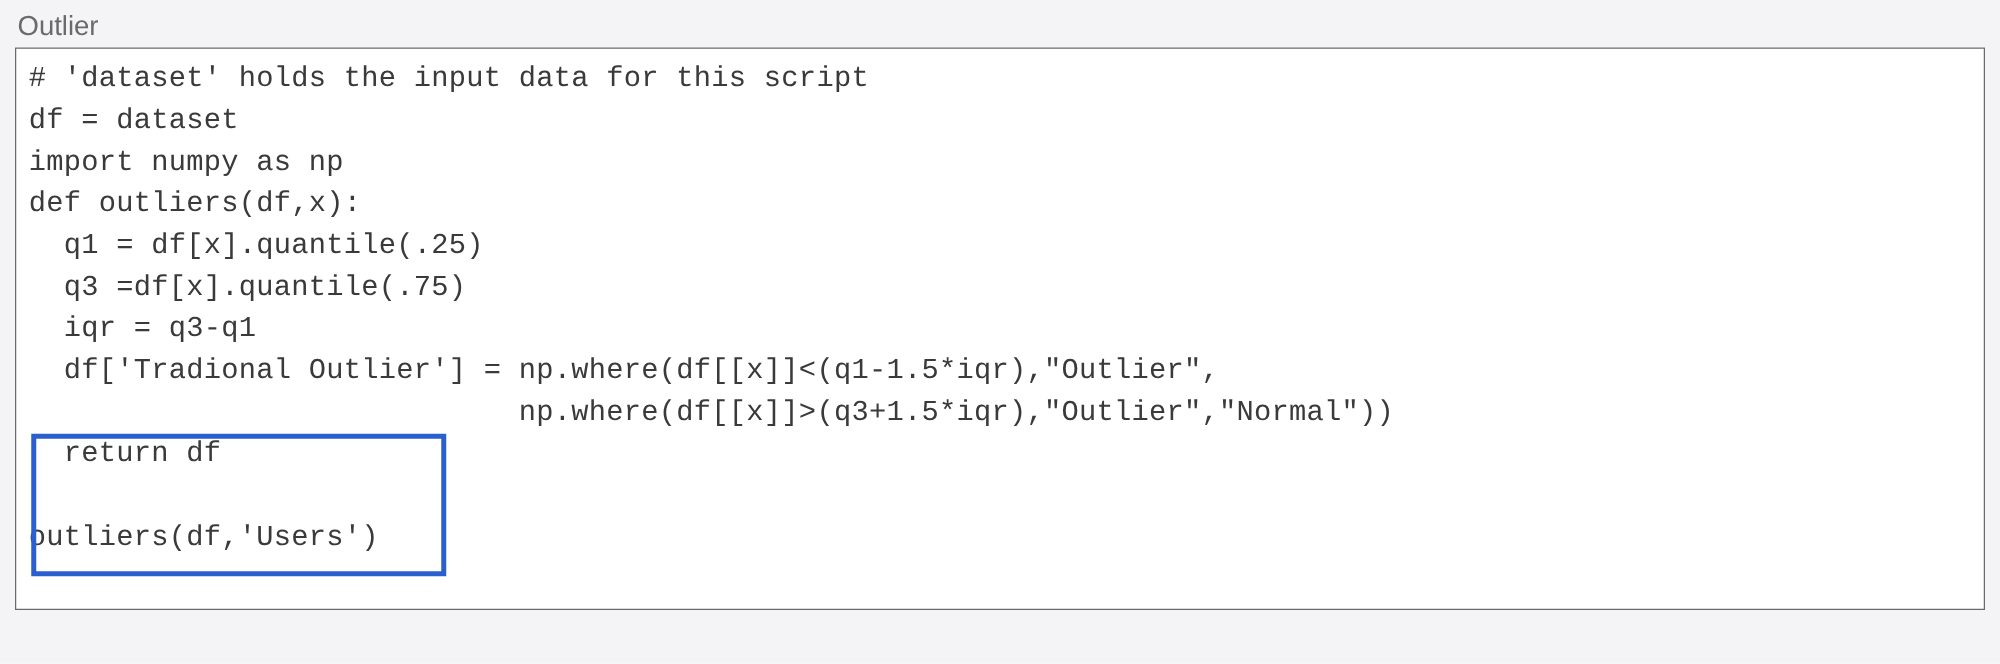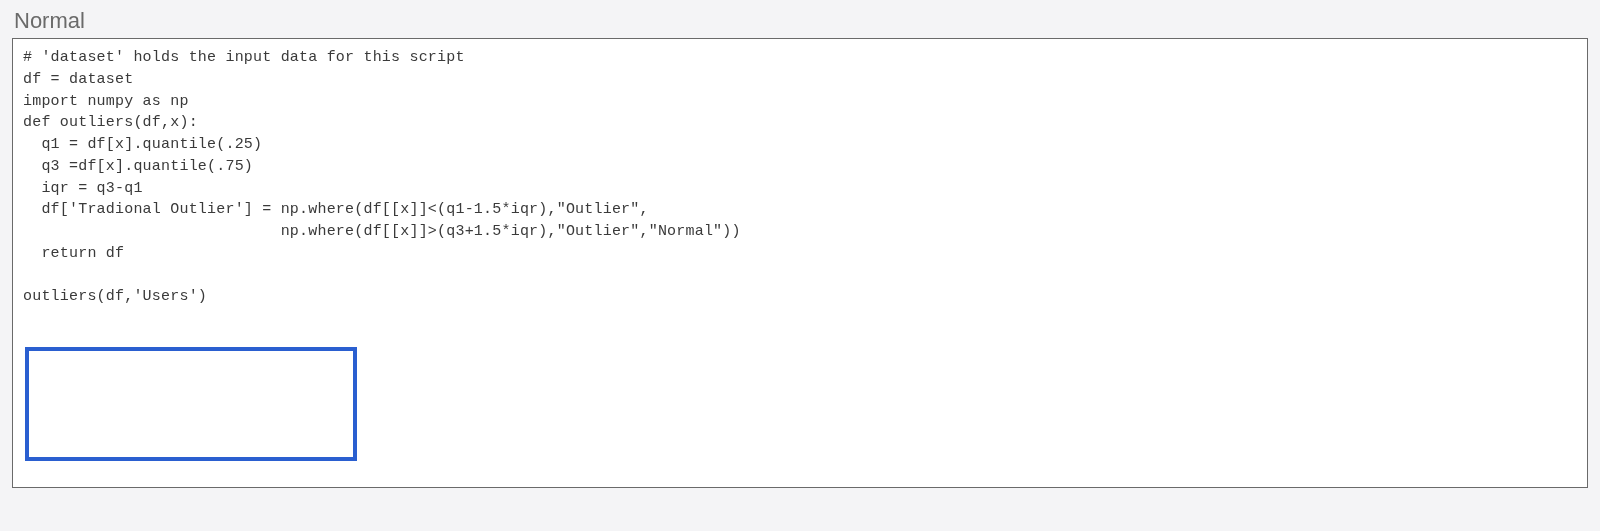--- a/index.html
+++ b/index.html
@@ -19,36 +19,36 @@
     .editor-wrap {
       position: relative;
       background: #ffffff;
       border: 1px solid #6a6a6a;
       padding: 8px 10px 30px 10px;
       min-height: 450px;
     }
     pre.code {
       margin: 0;
       font-family: Consolas, "Courier New", monospace;
-      font-size: 15px;
+      font-size: 23px;
       line-height: 1.45;
       color: #3a3a3a;
       white-space: pre;
       letter-spacing: 0.2px;
     }
     .highlight-box {
       position: absolute;
       border: 4px solid #2a5fd0;
       pointer-events: none;
     }
   </style>
 </head>
 <body>
 
-<div class="label">Normal</div>
+<div class="label">Outlier</div>
 
 <div class="editor-wrap">
   <pre class="code"># 'dataset' holds the input data for this script
 df = dataset
 import numpy as np
 def outliers(df,x):
   q1 = df[x].quantile(.25)
   q3 =df[x].quantile(.75)
   iqr = q3-q1
   df['Tradional Outlier'] = np.where(df[[x]]&lt;(q1-1.5*iqr),"Outlier",

